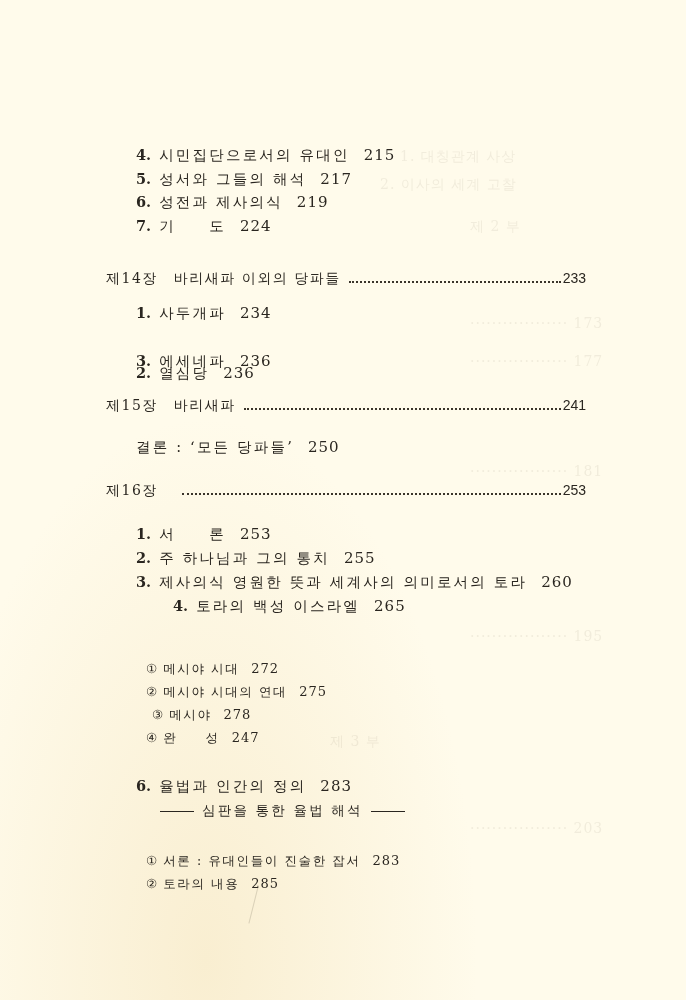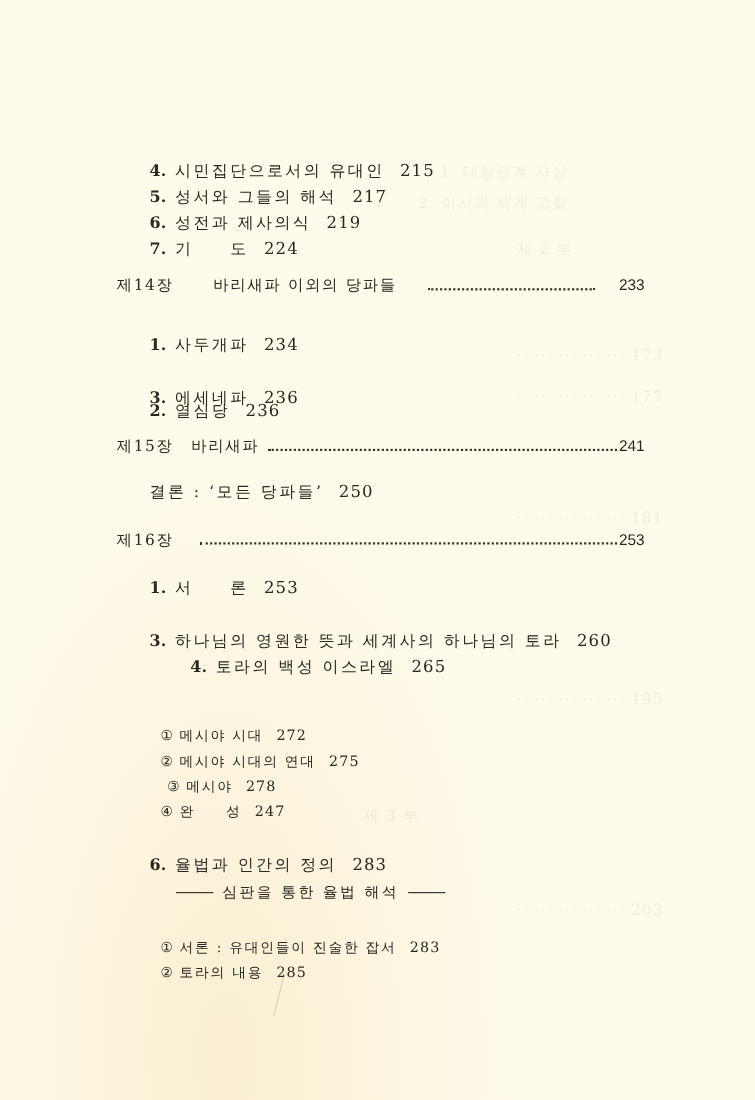--- a/index.html
+++ b/index.html
@@ -55,21 +55,21 @@
   <div class="line" style="left:136px;top:170px;">
     <span class="num">5.</span><span>성서와 그들의 해석</span><span class="pg">217</span>
   </div>
   <div class="line" style="left:136px;top:193px;">
     <span class="num">6.</span><span>성전과 제사의식</span><span class="pg">219</span>
   </div>
   <div class="line" style="left:136px;top:217px;">
     <span class="num">7.</span><span>기　　도</span><span class="pg">224</span>
   </div>
 
-  <div class="line chapter" style="top:251px;gap:20px;">
+  <div class="line chapter" style="top:270px;">
     <span class="ch-label">제14장</span>
     <span>바리새파 이외의 당파들</span>
     <span class="leader"></span>
     <span class="ch-page">233</span>
   </div>
   <div class="line" style="left:136px;top:304px;">
     <span class="num">1.</span><span>사두개파</span><span class="pg">234</span>
   </div>
   <div class="line" style="left:136px;top:320px;margin-top:44px;">
     <span class="num">2.</span><span>열심당</span><span class="pg">236</span>
@@ -89,22 +89,25 @@
   </div>
 
   <div class="line chapter" style="top:482px;">
     <span class="ch-label">제16장</span>
     <span class="leader"></span>
     <span class="ch-page">253</span>
   </div>
   <div class="line" style="left:136px;top:525px;">
     <span class="num">1.</span><span>서　　론</span><span class="pg">253</span>
   </div>
+  <div class="line" style="left:136px;top:549px;">
+    <span class="num">2.</span><span>주 하나님과 그의 통치</span><span class="pg">255</span>
+  </div>
   <div class="line" style="left:136px;top:573px;">
-    <span class="num">3.</span><span>하나님의 영원한 뜻과 세계사의 하나님의 토라</span><span class="pg">260</span>
+    <span class="num">3.</span><span>제사의식 영원한 뜻과 세계사의 의미로서의 토라</span><span class="pg">260</span>
   </div>
   <div class="line" style="left:136px;top:597px;margin-left:37px;">
     <span class="num">4.</span><span>토라의 백성 이스라엘</span><span class="pg">265</span>
   </div>
 
   <div class="line sub" style="left:146px;top:661px;">
     <span class="circ">①</span><span>메시야 시대</span><span class="pg">272</span>
   </div>
   <div class="line sub" style="left:146px;top:684px;">
     <span class="circ">②</span><span>메시야 시대의 연대</span><span class="pg">275</span>

